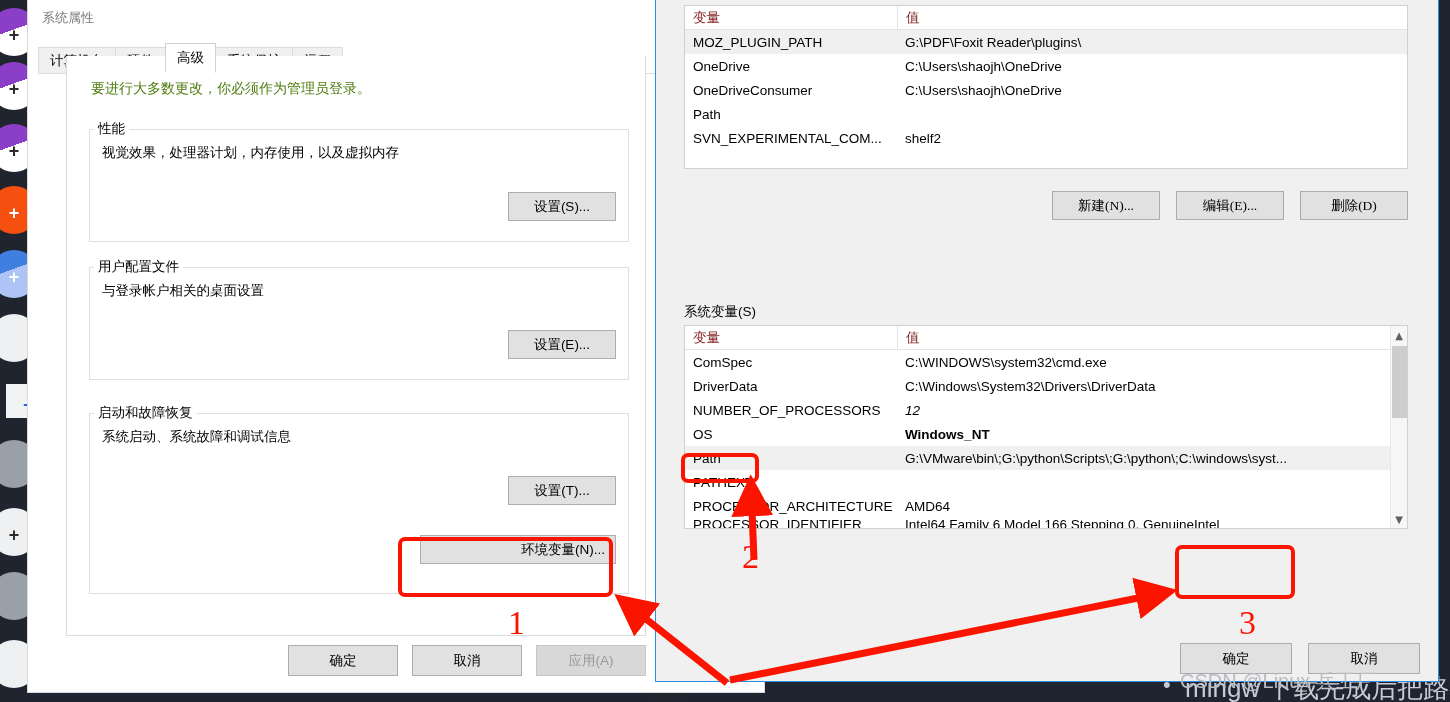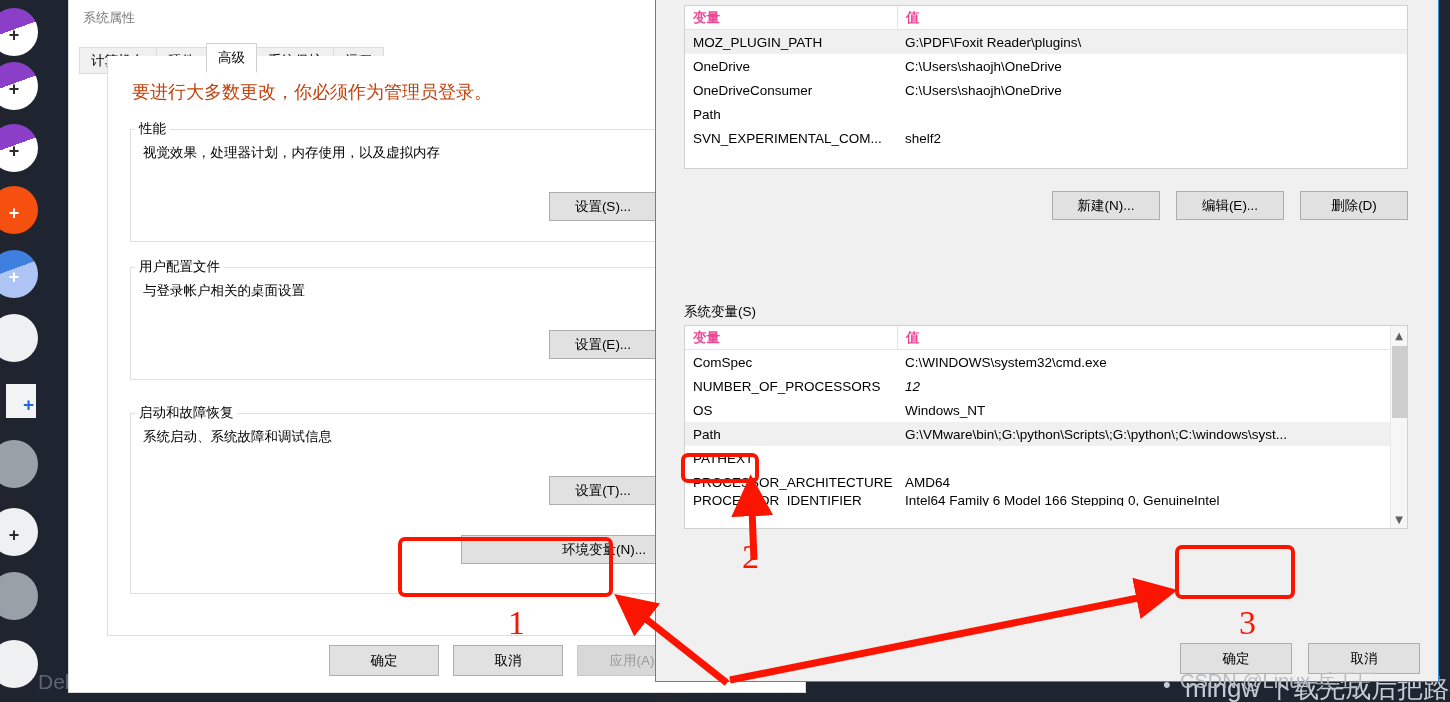--- a/index.html
+++ b/index.html
@@ -40,31 +40,31 @@
   .dlg { position:absolute; background:#f0f0f0; }
   .dlg-title { height:36px; display:flex; align-items:center; background:#ffffff;
                border-bottom:1px solid #ffffff; }
   .dlg-title .t { font-size:13px; color:#7a7a7a; margin-left:14px; }
   .dlg-title .close { margin-left:auto; width:44px; height:30px; display:flex;
                       align-items:center; justify-content:center; color:#555; font-size:17px;
                       font-family:"DejaVu Sans", sans-serif; }
 
   
   #sysprop { left:28px; top:0; width:736px; height:692px;
-             background:#ffffff; box-shadow:0 0 0 1px #d9d9d9;margin-left:41px; }
+             background:#ffffff; box-shadow:0 0 0 1px #d9d9d9; }
   .tabstrip { display:flex; margin:8px 0 0 10px; height:30px; align-items:flex-end;
               border-bottom:1px solid #dcdcdc; }
   .tab { height:26px; padding:0 11px; display:flex; align-items:center; font-size:13.5px;
          color:#000; background:#f0f0f0; border:1px solid #dcdcdc; border-bottom:none;
          margin-right:-1px; }
   .tab.active { height:30px; background:#fff; border-color:#d0d0d0; position:relative; z-index:2;
                 border-bottom:1px solid #fff; }
   .tabpage { position:absolute; left:38px; top:56px; width:580px; height:580px;
              background:#fff; border:1px solid #dcdcdc; border-top:none; }
-  .intro { font-size:18px; color:#c2410c; margin:24px 0 0 24px; }
+  .intro { font-size:14px; color:#4d7c0f; margin:24px 0 0 24px; }
 
   fieldset.grp { position:absolute; left:22px; width:540px; border:1px solid #dfdfdf; }
   fieldset.grp legend { font-size:13.5px; color:#000; padding:0 4px; margin-left:4px; }
   .grp .desc { font-size:13.5px; color:#000; margin:6px 0 0 12px; }
   .btn { background:#e1e1e1; border:1px solid #adadad; font-size:13.5px; color:#000;
          height:29px; min-width:108px; padding:0 10px; cursor:default;
          font-family:"Liberation Sans", sans-serif; }
   .btn:disabled { color:#9a9a9a; background:#d8d8d8; border-color:#c7c7c7; }
   .btn.focus { border:1px solid #0078d7; outline:none; }
   .btn.focus .inner { display:inline-block; border:1px dotted #6d6d6d; padding:0 4px; }
@@ -76,35 +76,35 @@
 
   
   #envdlg { left:655px; top:-48px; width:784px; height:730px; background:#f0f0f0;
             border:1px solid #2f8ee0; }
   .envbody { position:absolute; left:0; top:0; width:782px; height:728px; }
   .envsec { position:absolute; }
   .seclabel { font-size:13.5px; color:#000; margin-bottom:4px; }
 
   .table { background:#fff; border:1px solid #d0d0d0; position:relative; overflow:hidden; }
   .thead { display:flex; height:24px; border-bottom:1px solid #e4e4e4; }
-  .th { font-size:13.5px; color:#ec4899; padding:3px 0 0 8px;font-weight:bold; }
+  .th { font-size:13.5px; color:#7f1d1d; padding:3px 0 0 8px; }
   .th.v { border-left:1px solid #e4e4e4; }
   .trow { display:flex; height:24px; align-items:center; }
   .trow.sel { background:#f0f0f0; }
   .td { font-size:13.5px; color:#000; padding-left:8px; white-space:nowrap; overflow:hidden;
         text-overflow:clip; }
   .scrollbar { position:absolute; right:0; top:0; width:17px; bottom:0; background:#f6f6f6;
                border-left:1px solid #e8e8e8; }
   .sb-arrow { height:18px; display:flex; align-items:center; justify-content:center;
               font-size:10px; color:#606060; font-family:"DejaVu Sans", sans-serif; }
   .sb-arrow.bot { position:absolute; bottom:0; width:100%; }
   .sb-thumb { position:absolute; left:1px; width:15px; background:#cdcdcd; }
 
   .envbtns { display:flex; gap:16px; justify-content:flex-end; }
-  .envbtns .btn { min-width:108px; }
+  .envbtns .btn { min-width:108px;font-family:Liberation Serif, serif; }
 
   .okrow { position:absolute; right:18px; display:flex; gap:16px; }
   .okrow .btn { min-width:112px; height:31px; }
 
   
   .anno-box { position:absolute; border:4px solid #fb1400; border-radius:7px; pointer-events:none; }
   .anno-num { position:absolute; color:#fb1400; font-size:34px;
               font-family:"Liberation Serif", serif; }
   .anno-svg { position:absolute; left:0; top:0; width:1450px; height:702px; pointer-events:none; }
 
@@ -271,26 +271,30 @@
         <div class="table" style="height:204px;">
           <div class="thead" style="margin-right:17px;">
             <div class="th" style="width:212px;">变量</div>
             <div class="th v" style="flex:1;">值</div>
           </div>
           <div class="trow" style="margin-right:17px;">
             <div class="td" style="width:212px;">ComSpec</div>
             <div class="td" style="flex:1;">C:\WINDOWS\system32\cmd.exe</div>
           </div>
           <div class="trow" style="margin-right:17px;">
+            <div class="td" style="width:212px;">DriverData</div>
+            <div class="td" style="flex:1;">C:\Windows\System32\Drivers\DriverData</div>
+          </div>
+          <div class="trow" style="margin-right:17px;">
             <div class="td" style="width:212px;">NUMBER_OF_PROCESSORS</div>
             <div class="td" style="flex:1;font-style:italic;">12</div>
           </div>
           <div class="trow" style="margin-right:17px;">
             <div class="td" style="width:212px;">OS</div>
-            <div class="td" style="flex:1;">Windows_NT</div>
+            <div class="td" style="flex:1;font-weight:bold;">Windows_NT</div>
           </div>
           <div class="trow sel" style="margin-right:17px;">
             <div class="td" style="width:212px;">Path</div>
             <div class="td" style="flex:1;">G:\VMware\bin\;G:\python\Scripts\;G:\python\;C:\windows\syst...</div>
           </div>
           <div class="trow" style="margin-right:17px;">
             <div class="td" style="width:212px;">PATHEXT</div>
           </div>
           <div class="trow" style="margin-right:17px;">
             <div class="td" style="width:212px;">PROCESSOR_ARCHITECTURE</div>

